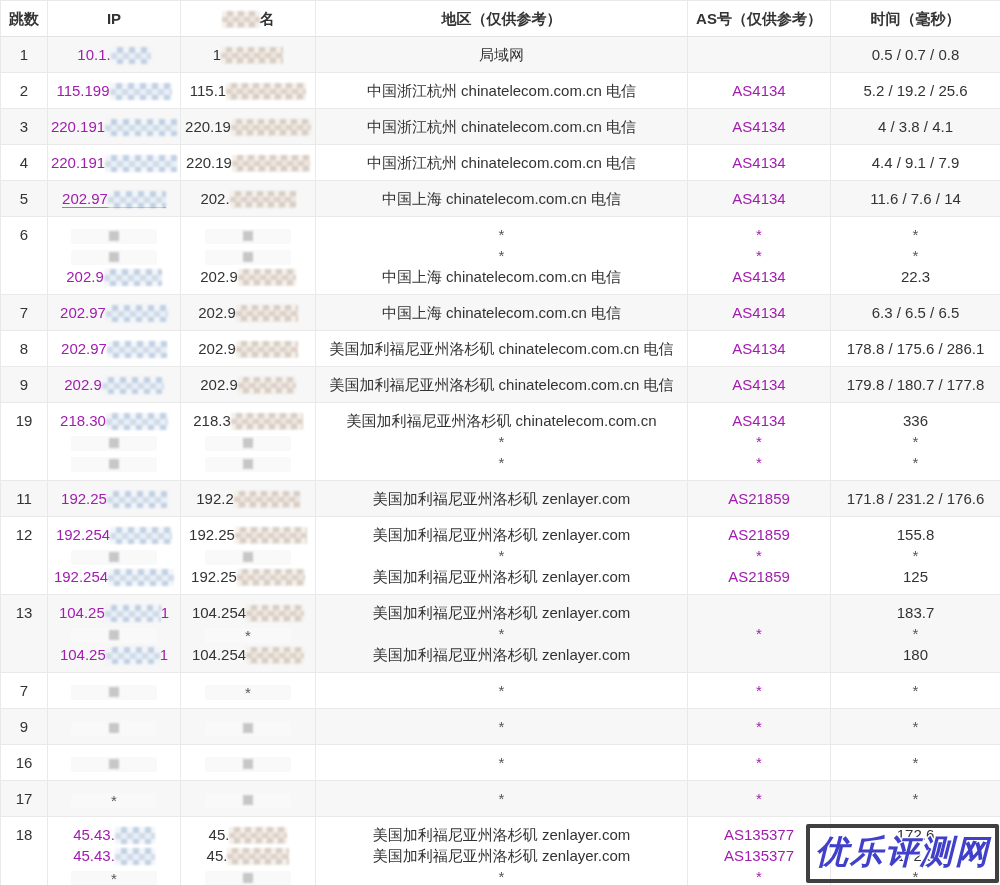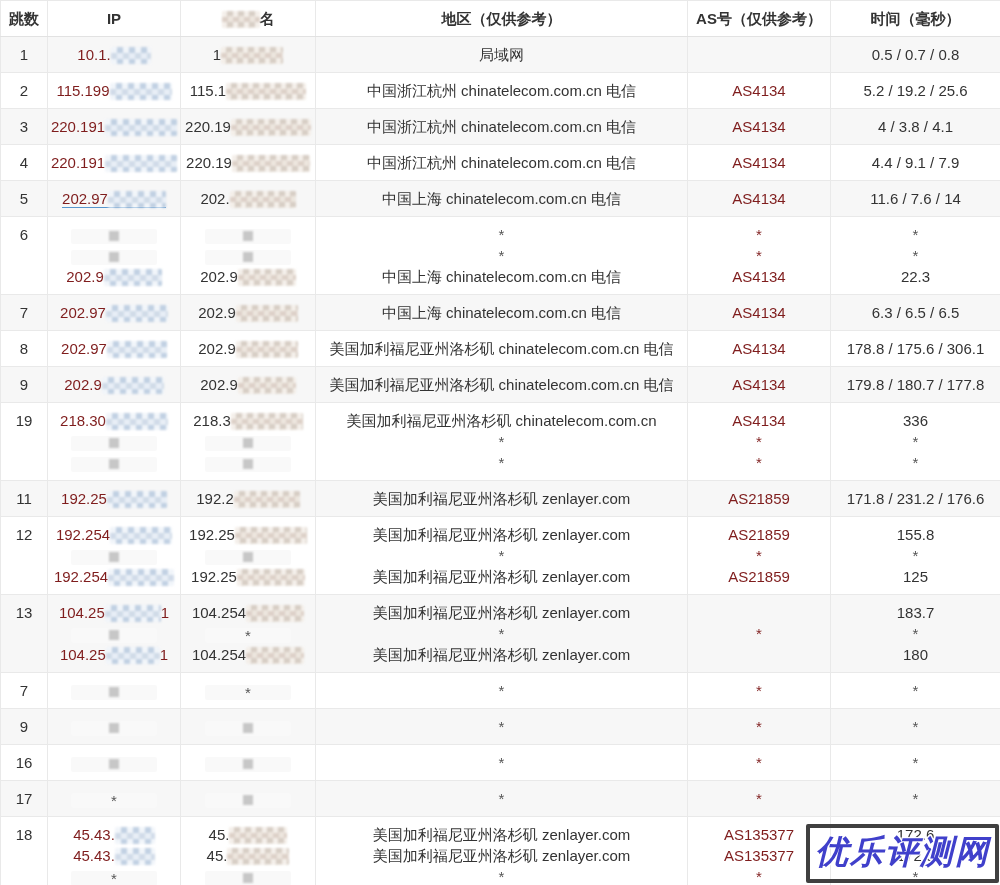--- a/index.html
+++ b/index.html
@@ -17,21 +17,21 @@
   col.c-time{width:170px}
   th,td{
     border:1px solid #e9e9e9;
     text-align:center;vertical-align:top;
     font-size:15px;padding:7px 2px;
     overflow:hidden;white-space:nowrap;
   }
   thead th{font-weight:bold;background:#fff;height:21px;line-height:21px;border-bottom:1px solid #e2e2e2}
   tr.odd td{background:#f7f7f7}
   .ln{height:21px;line-height:21px}
-  .blue{color:#7f1d1d}
+  .blue{color:#a21caf}
   .star{color:#555}
   .uline{border-bottom:1px solid #5795cd;padding-bottom:0px}
   
   .mz{
     display:inline-block;height:17px;vertical-align:-4px;border-radius:1px;
     background-image:conic-gradient(from 0deg,#bfcfe2 0 25%,#e7eef6 0 50%,#cfdae8 0 75%,#f1f5fa 0);
     background-size:12px 12px;
     filter:blur(1.1px);opacity:.95;
   }
   .mz.warm{
@@ -250,21 +250,21 @@
         <td>
           <div class="ln"><span><span class="">202.9</span><span class="mz warm" style="width: 62px;"></span></span></div>
         </td>
         <td>
           <div class="ln"><span class="">美国加利福尼亚州洛杉矶 chinatelecom.com.cn 电信</span></div>
         </td>
         <td>
           <div class="ln"><span class="blue">AS4134</span></div>
         </td>
         <td>
-          <div class="ln"><span class="">178.8 / 175.6 / 306.1</span></div>
+          <div class="ln"><span class="">178.8 / 175.6 / 286.1</span></div>
         </td>
       </tr>
       <tr class="odd">
         <td>
           <div class="ln"><span class="">9</span></div>
         </td>
         <td>
           <div class="ln"><span><span class="blue">202.9</span><span class="mz" style="width: 62px;"></span></span></div>
         </td>
         <td>

